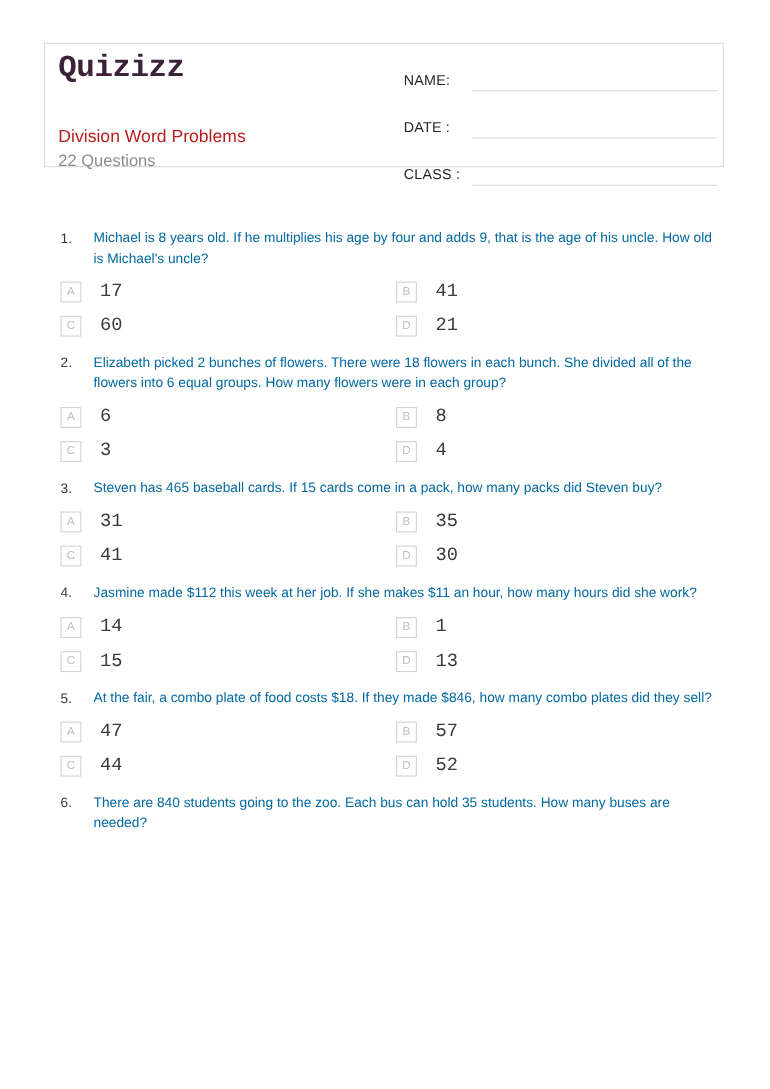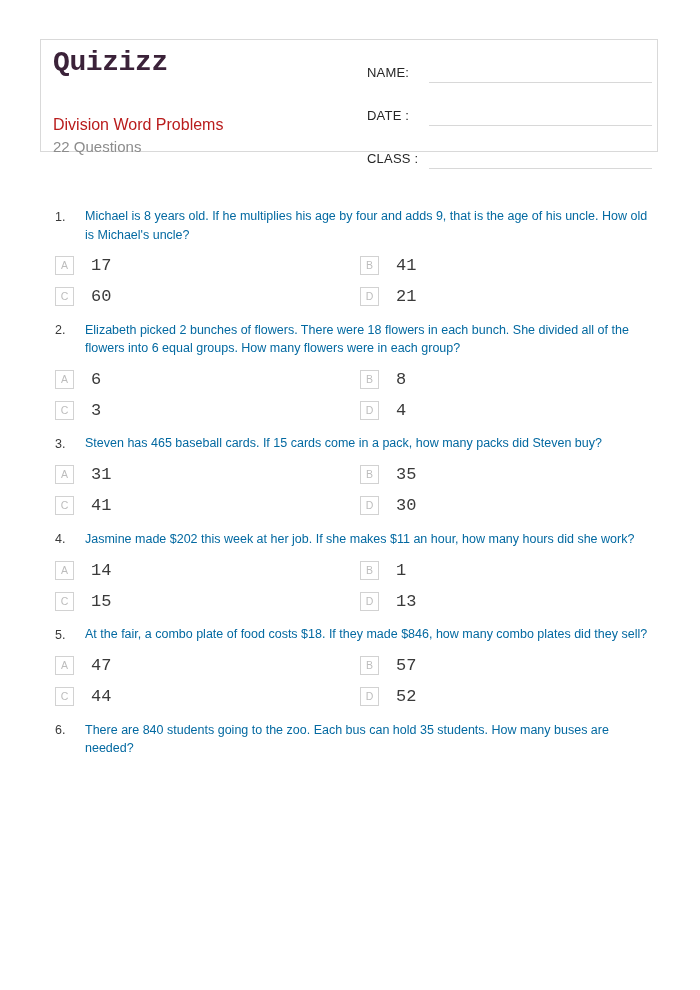--- a/index.html
+++ b/index.html
@@ -254,21 +254,21 @@
           </div>
           <div class="option">
             <span class="option-letter">D</span>
             <span class="option-text">30</span>
           </div>
         </div>
       </div>
       <div class="question-block">
         <div class="q-head">
           <div class="q-number">4.</div>
-          <div class="q-text">Jasmine made $202 this week at her job. If she makes $11 an hour, how many hours did she work?</div>
+          <div class="q-text">Jasmine made $112 this week at her job. If she makes $11 an hour, how many hours did she work?</div>
         </div>
         <div class="options">
           <div class="option">
             <span class="option-letter">A</span>
             <span class="option-text">14</span>
           </div>
           <div class="option">
             <span class="option-letter">B</span>
             <span class="option-text">1</span>
           </div>

